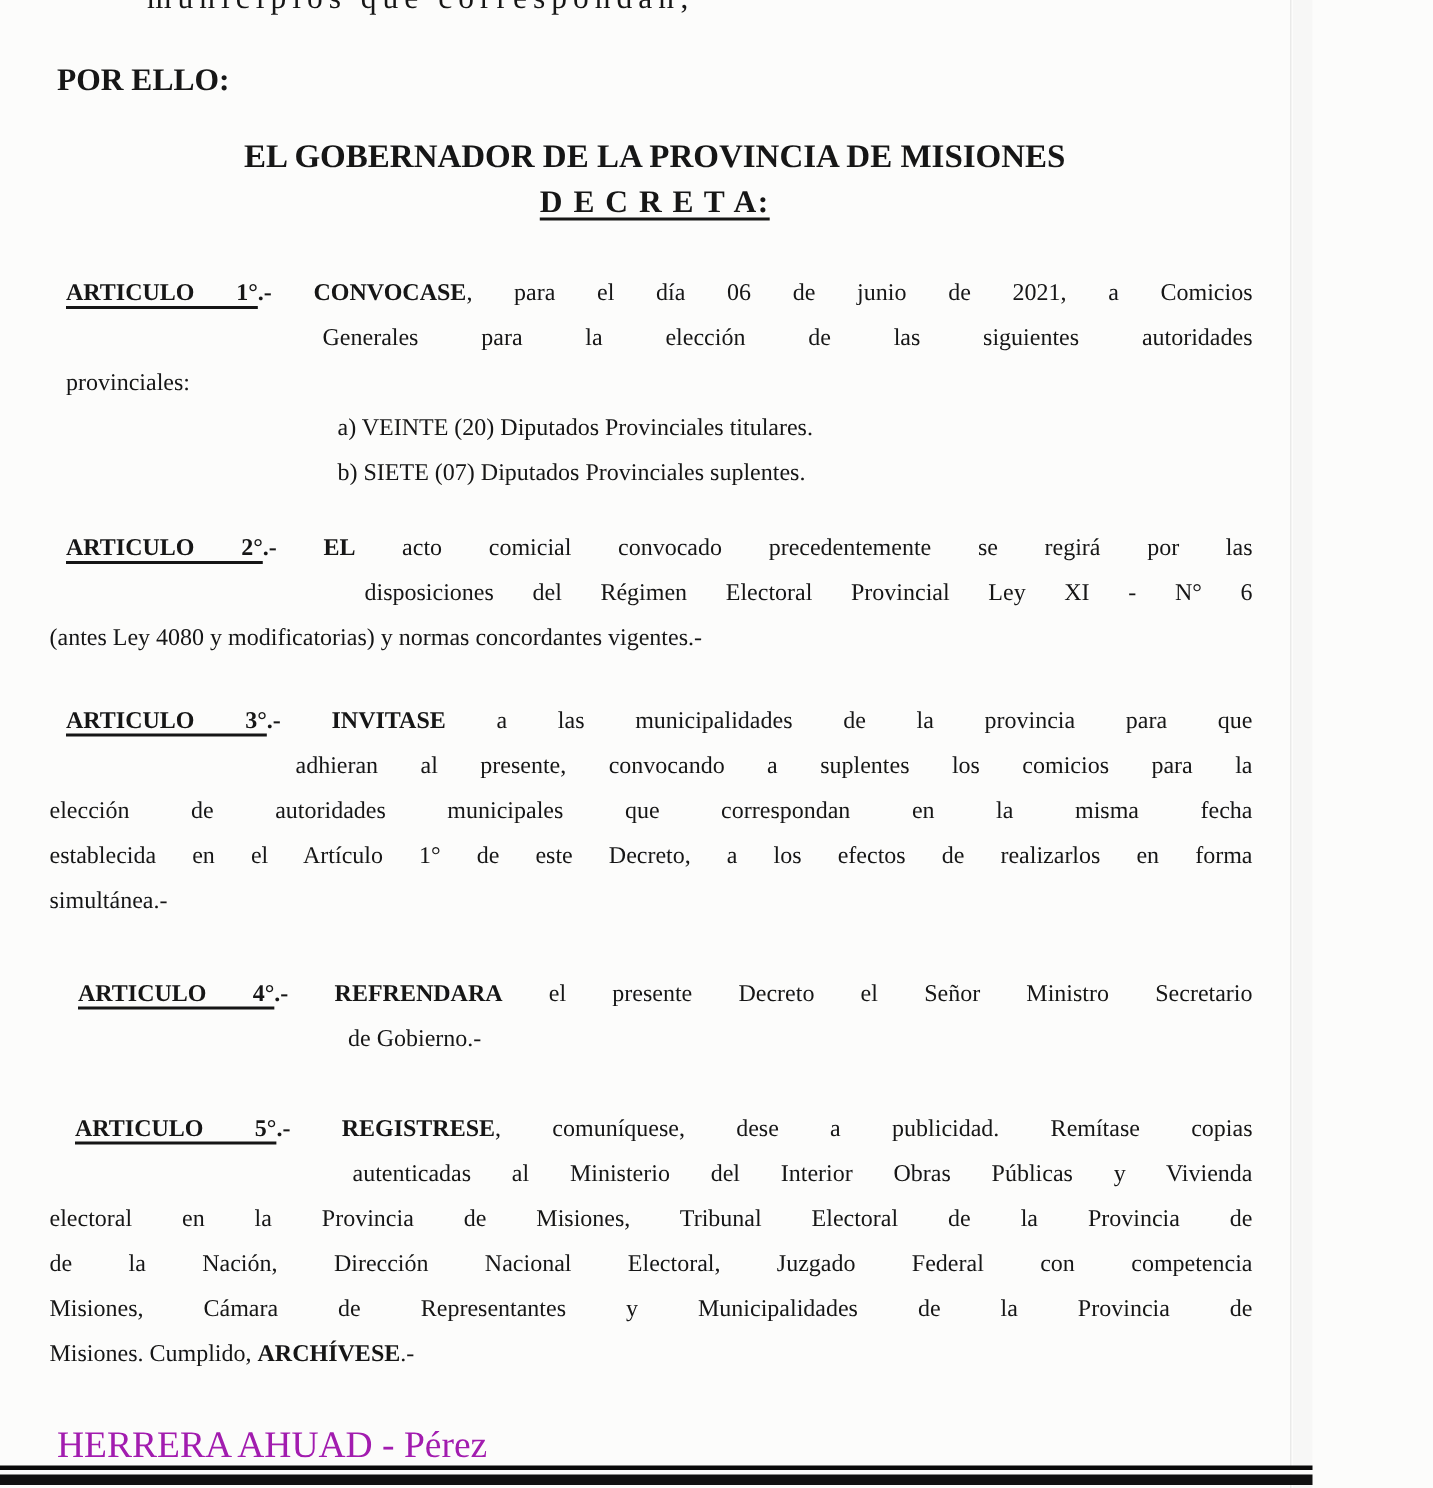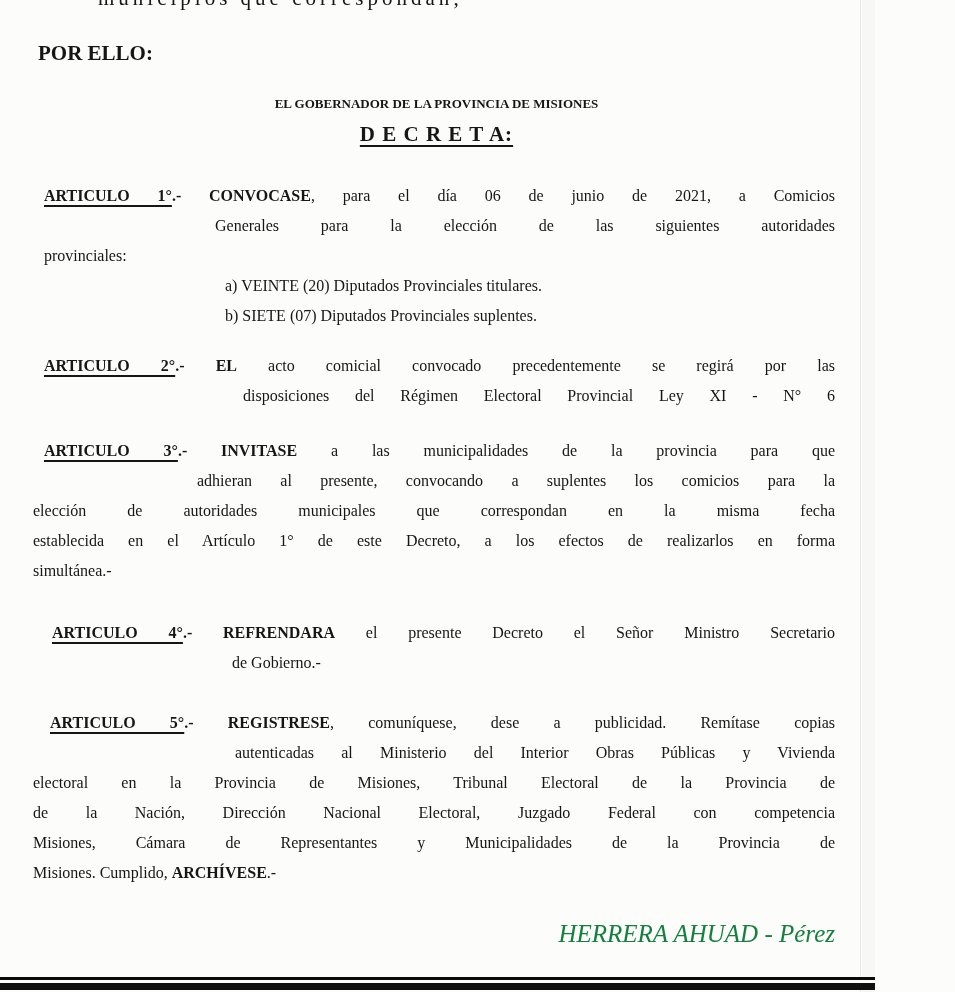--- a/index.html
+++ b/index.html
@@ -26,31 +26,31 @@
   .ind2{padding-left:205px;}
   .ind3{padding-left:159px;}
   .ind4{padding-left:194px;}
   .ind5{padding-left:197px;}
 
   .clipped{height:16px;overflow:hidden;position:relative;}
   .clipped span{position:absolute;top:-17px;left:60px;font-size:21px;line-height:30px;letter-spacing:4px;}
 
   .por-ello{margin-top:22px;font-size:21px;line-height:30px;}
   .title-block{margin-top:10px;text-align:center;}
-  .title-1{font-size:13px;line-height:30px;}
+  .title-1{font-size:22px;line-height:30px;}
   .title-2{font-size:21px;line-height:30px;letter-spacing:1px;}
 
   .article{margin:0;}
   .art1{margin-top:32px;}
   .art2{margin-top:20px;}
   .art3{margin-top:25px;}
   .art4{margin-top:32px;}
   .art5{margin-top:30px;}
 
-  .signature{margin-top:30px;text-align:right;font-style:italic;font-size:25px;line-height:32px;color:#15803d;}
+  .signature{margin-top:30px;text-align:left;font-size:25px;line-height:32px;color:#a21caf;}
 
   .bottom-rules{position:absolute;left:0;right:0;bottom:2px;}
   .rule-thin{height:3px;background:#0a0a0a;}
   .rule-gap{height:3px;background:#fcfcfb;}
   .rule-thick{height:7px;background:#111;}
 
   .scan-edge{position:absolute;top:0;bottom:0;right:14px;width:1px;background:rgba(0,0,0,0.07);}
   .scan-tint{position:absolute;top:0;bottom:0;right:0;width:13px;background:rgba(0,0,0,0.02);}
 </style>
 </head>
@@ -73,20 +73,21 @@
     <div class="line just ml6"><span class="bold u">ARTICULO 1°</span><span class="bold">.-</span> <span class="bold">CONVOCASE</span><span>, para el día 06 de junio de 2021, a Comicios</span></div>
     <div class="line just ind1">Generales para la elección de las siguientes autoridades</div>
     <div class="line ml6">provinciales:</div>
     <div class="line indlist">a) VEINTE (20) Diputados Provinciales titulares.</div>
     <div class="line indlist">b) SIETE (07) Diputados Provinciales suplentes.</div>
   </section>
 
   <section class="article art2">
     <div class="line just ml6"><span class="bold u">ARTICULO 2°</span><span class="bold">.-</span> <span class="bold">EL</span><span> acto comicial convocado precedentemente se regirá por las</span></div>
     <div class="line just ind2">disposiciones del Régimen Electoral Provincial Ley XI - N° 6</div>
+    <div class="line flush">(antes Ley 4080 y modificatorias) y normas concordantes vigentes.-</div>
   </section>
 
   <section class="article art3">
     <div class="line just ml6"><span class="bold u">ARTICULO 3°</span><span class="bold">.-</span> <span class="bold">INVITASE</span><span> a las municipalidades de la provincia para que</span></div>
     <div class="line just ind3">adhieran al presente, convocando a suplentes los comicios para la</div>
     <div class="line just flush">elección de autoridades municipales que correspondan en la misma fecha</div>
     <div class="line just flush">establecida en el Artículo 1° de este Decreto, a los efectos de realizarlos en forma</div>
     <div class="line flush">simultánea.-</div>
   </section>
 

